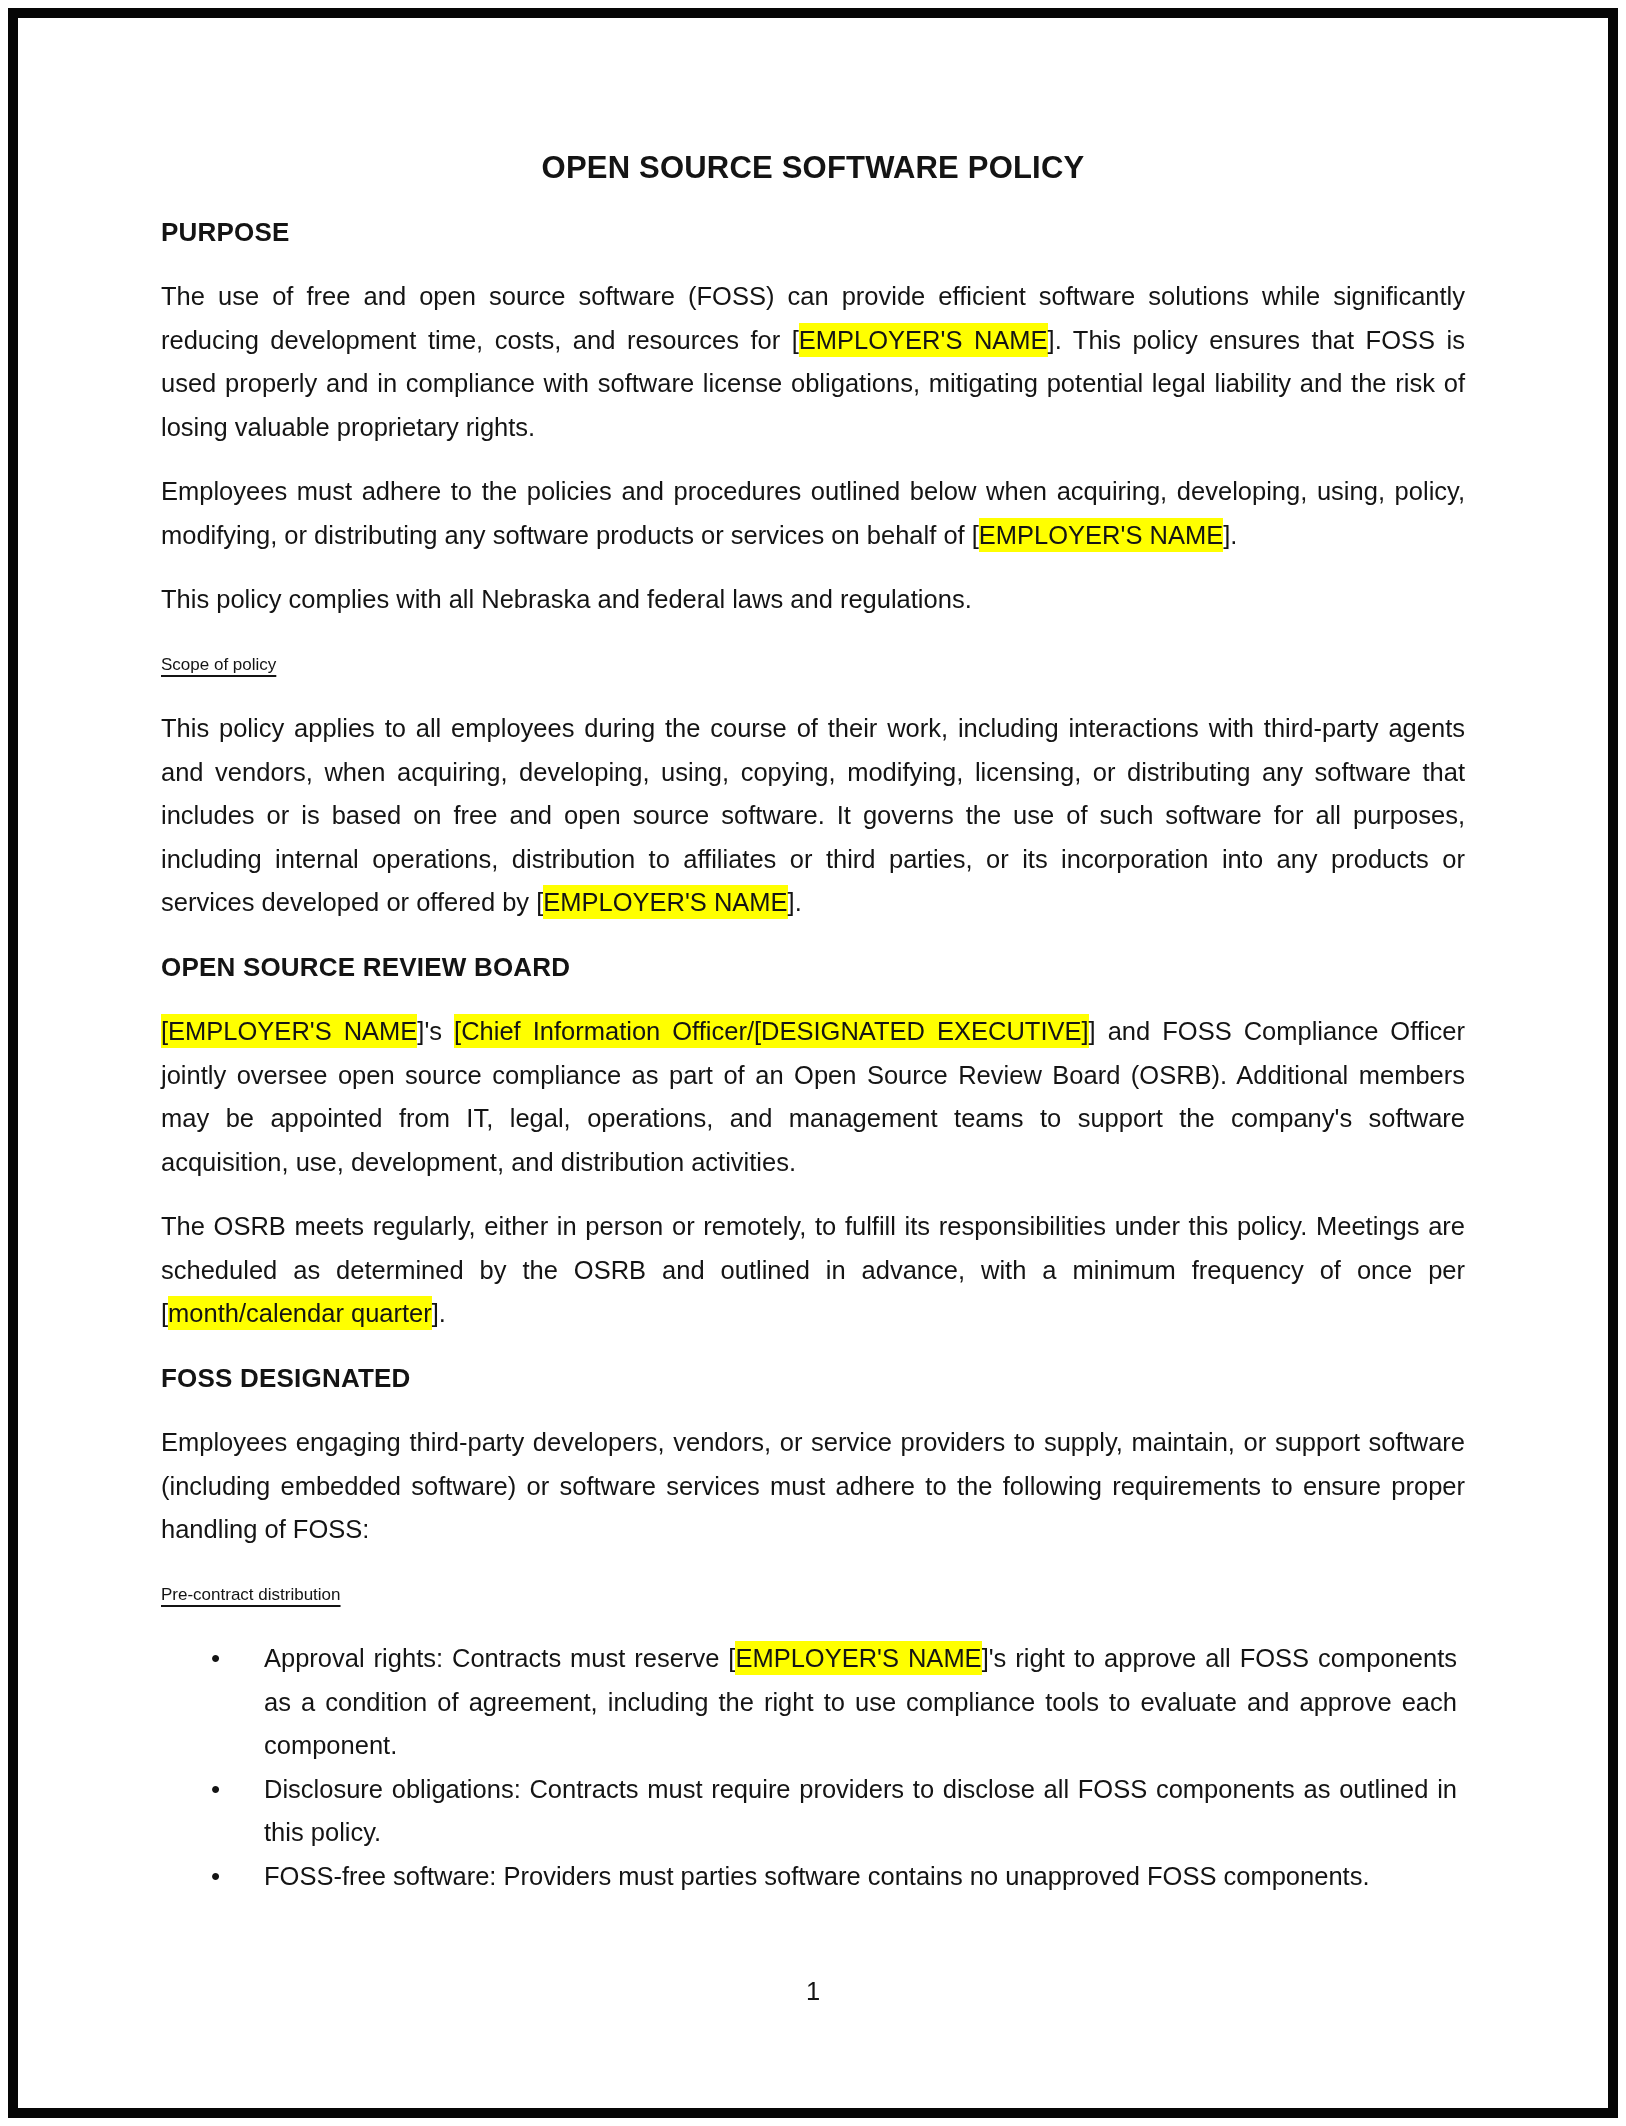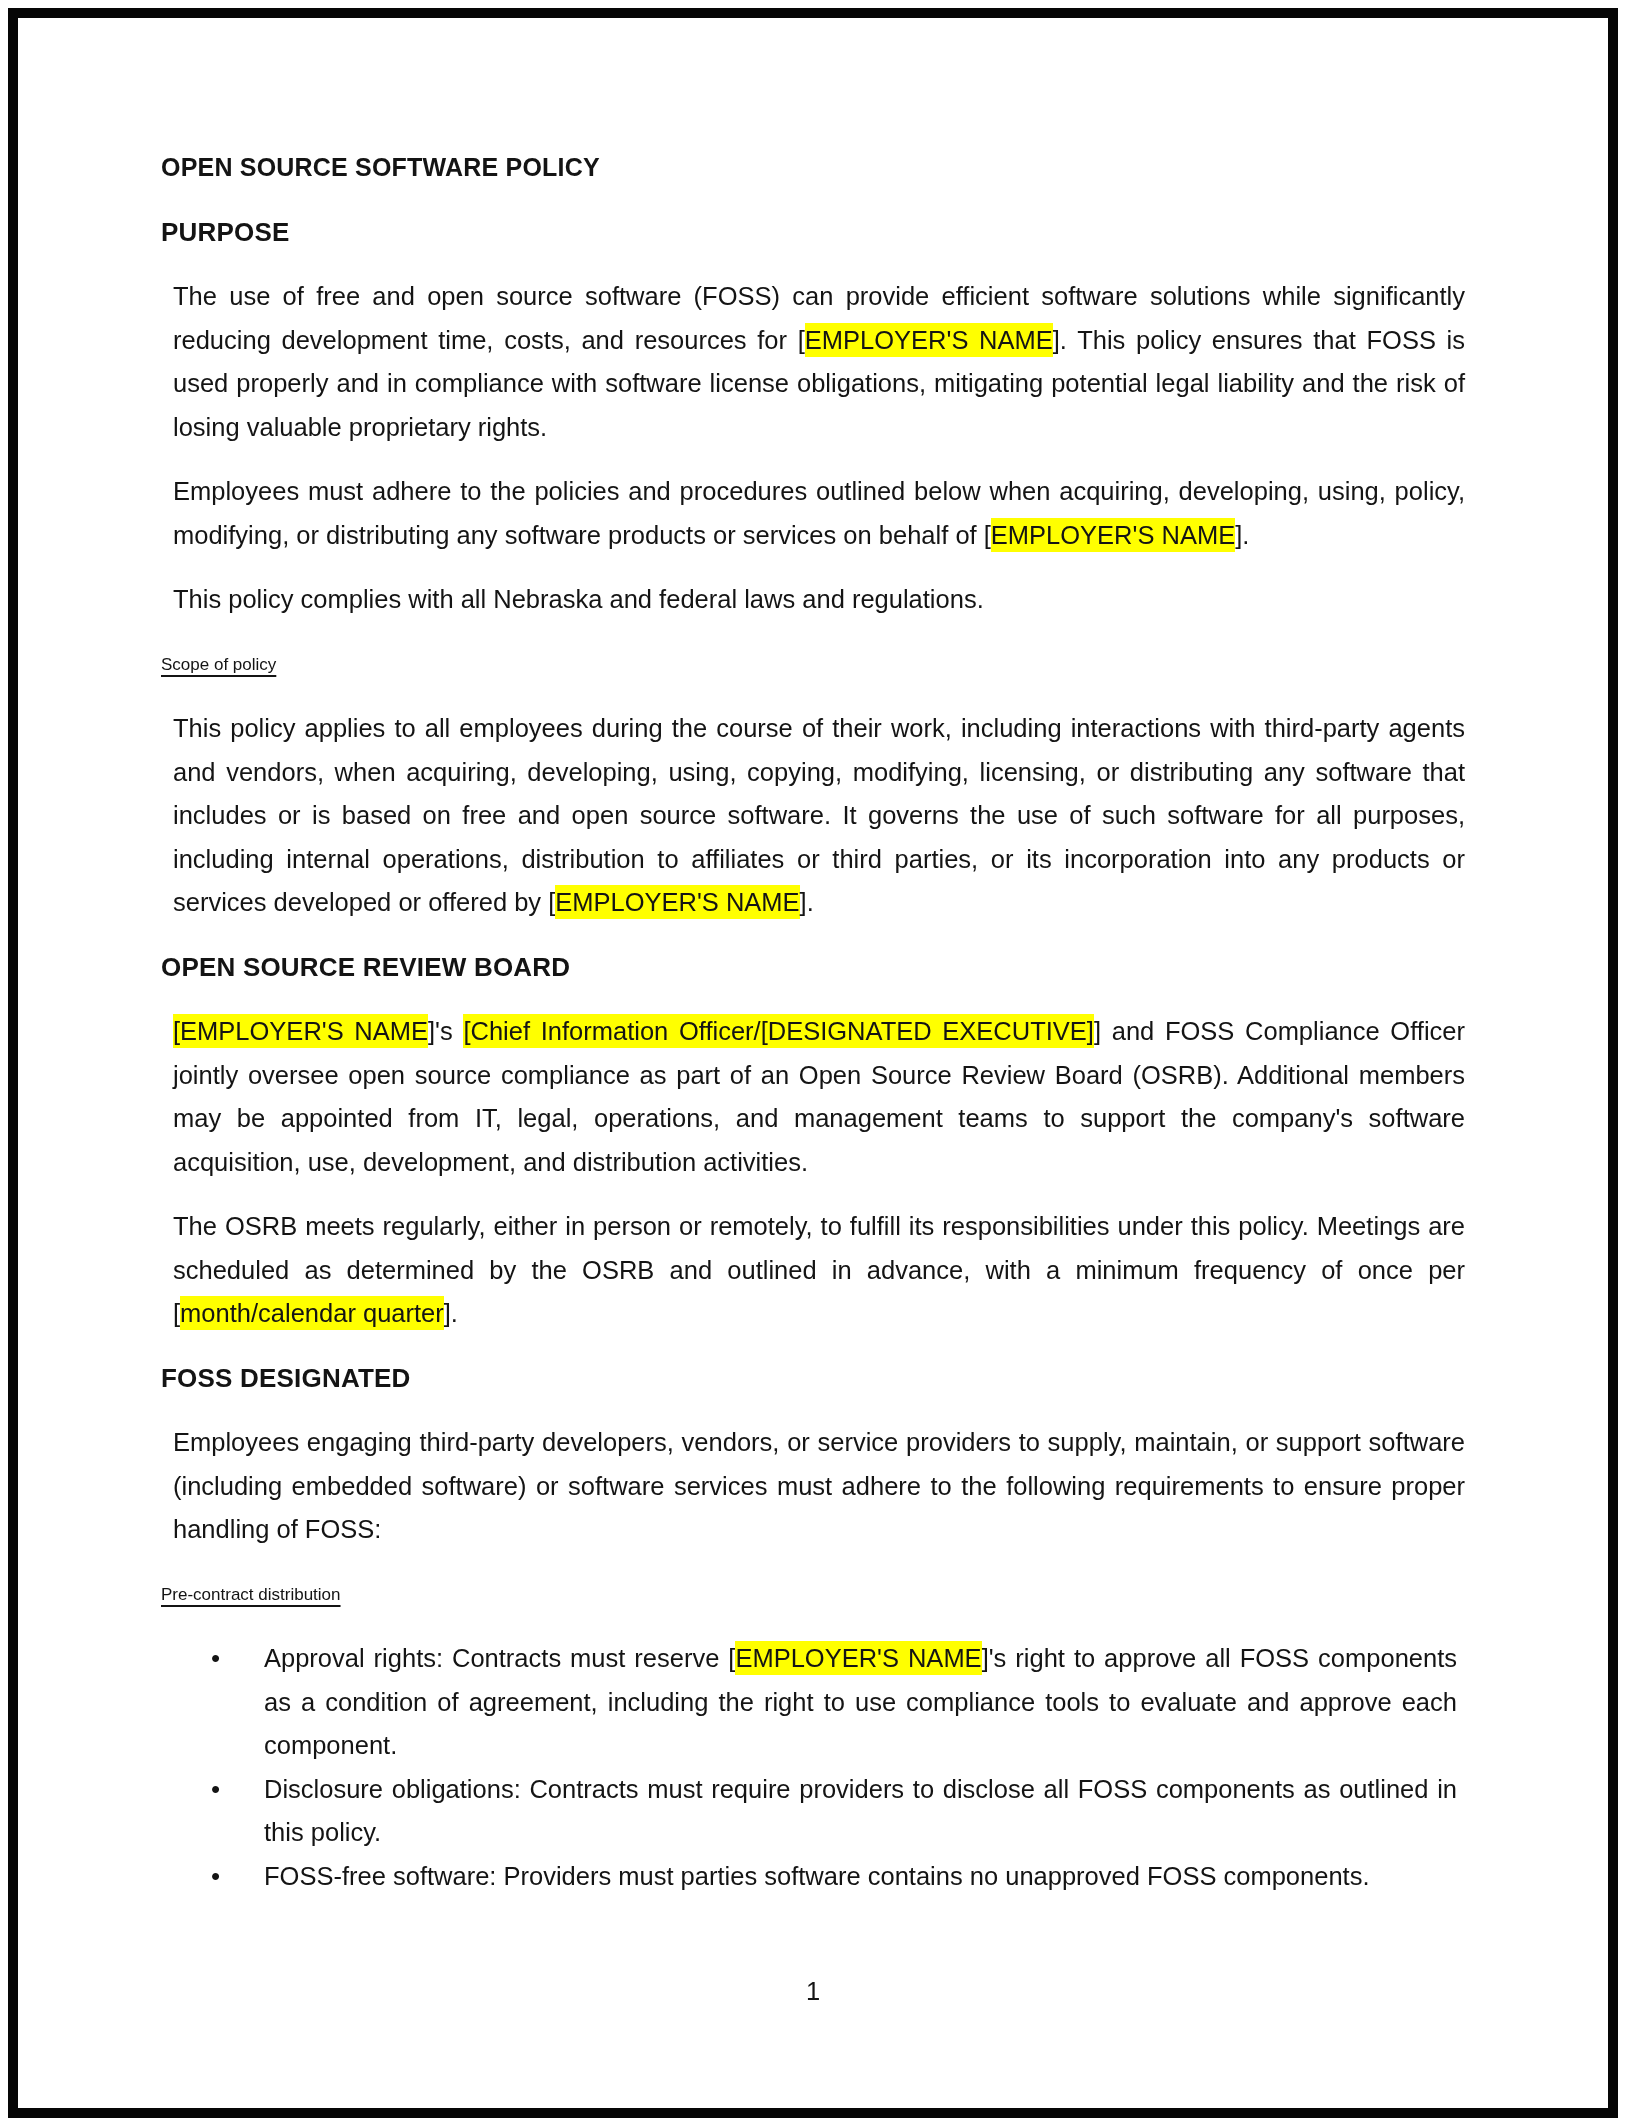--- a/index.html
+++ b/index.html
@@ -18,23 +18,23 @@
     border: 10px solid #060606;
     pointer-events: none;
   }
   .content {
     position: absolute;
     left: 161px;
     right: 161px;
     top: 146px;
   }
   .title {
-    font-size: 25px;
+    font-size: 31px;
     font-weight: bold;
-    text-align: left;
+    text-align: center;
     line-height: 43.5px;
     margin: 0 0 21px 0;
     letter-spacing: 0.2px;
   }
   .content h2 {
     font-size: 26px;
     font-weight: bold;
     line-height: 43.5px;
     margin: 0 0 21px 0;
     letter-spacing: 0.2px;
@@ -44,21 +44,21 @@
     font-weight: normal;
     line-height: 43.5px;
     margin: 0 0 21px 0;
     text-decoration: underline;
     text-decoration-thickness: 2px;
     text-underline-offset: 5px;
   }
   .content p {
     font-size: 25.5px;
     line-height: 43.5px;
-    margin: 0 0 21px 12px;
+    margin: 0 0 21px 0;
     text-align: justify;
   }
   .content ul {
     list-style: none;
     margin: 0 8px 21px 0;
     padding: 0;
   }
   .content li {
     position: relative;
     padding-left: 103px;

